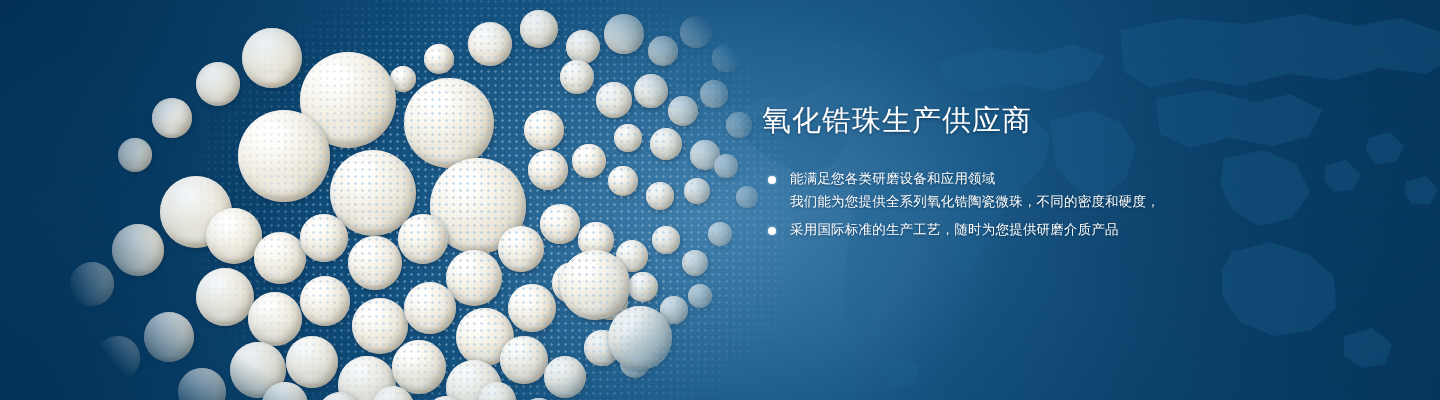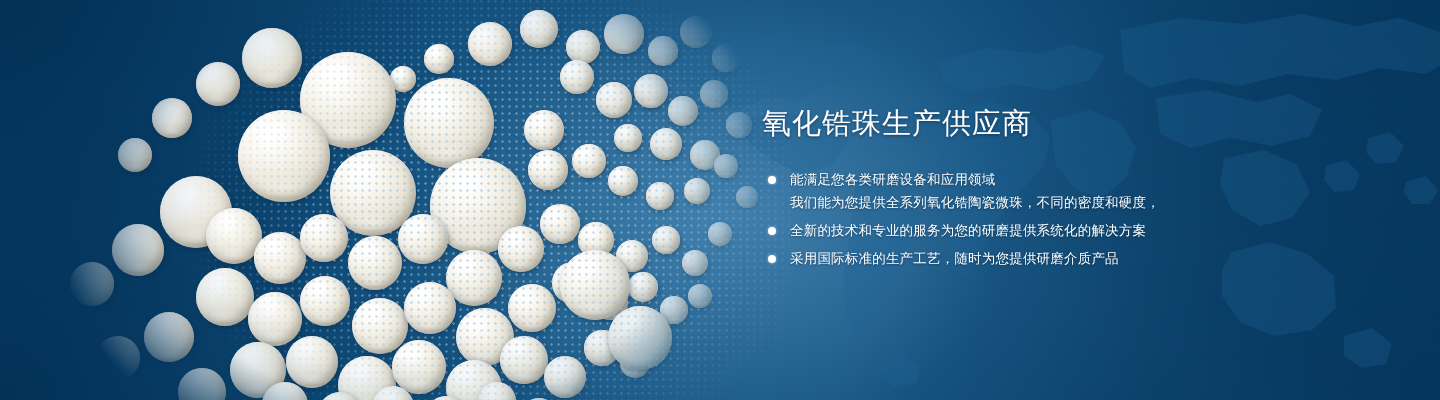--- a/index.html
+++ b/index.html
@@ -2,21 +2,21 @@
 <html><head>
 <meta charset="utf-8">
 <style>
   html,body{margin:0;padding:0;background:#07406c;}
   *{box-sizing:border-box;}
 
   #banner{
     position:relative;
     width:1440px;height:400px;
     overflow:hidden;
-    font-family:Liberation Sans, sans-serif;
+    font-family:Liberation Mono, monospace;
     background:#4d7c0f;
   }
 
   
   .bg-base{
     position:absolute;inset:0;
     background:
       radial-gradient(ellipse 900px 620px at 52% 52%, #2c6a99 0%, #1b5987 28%, #0d4a77 55%, #084370 78%, #063f6b 100%);
   }
   .bg-corner-dark{
@@ -261,22 +261,18 @@
     <h1 class="title">氧化锆珠生产供应商</h1>
 
     <ul class="bullets" id="bullet-host">
         <li class="bullet">
           <span class="dot"></span>
           <span class="bullet-line">能满足您各类研磨设备和应用领域</span>
           <span class="bullet-line">我们能为您提供全系列氧化锆陶瓷微珠，不同的密度和硬度，</span>
         </li>
         <li class="bullet">
           <span class="dot"></span>
-          <span class="bullet-line">全新的技术和专业的服务为您的研磨提供系统化的解决方案</span>
-        </li>
-        <li class="bullet">
-          <span class="dot"></span>
           <span class="bullet-line">采用国际标准的生产工艺，随时为您提供研磨介质产品</span>
         </li>
       </ul>
   </div>
 
 </div>
 
 </body></html>

